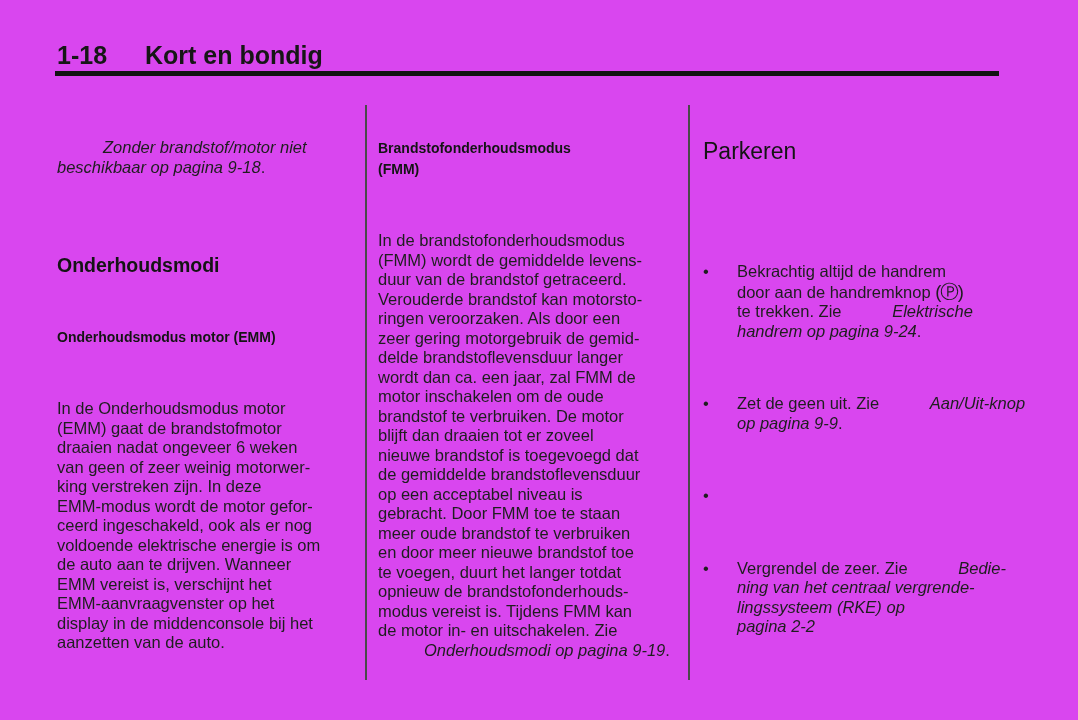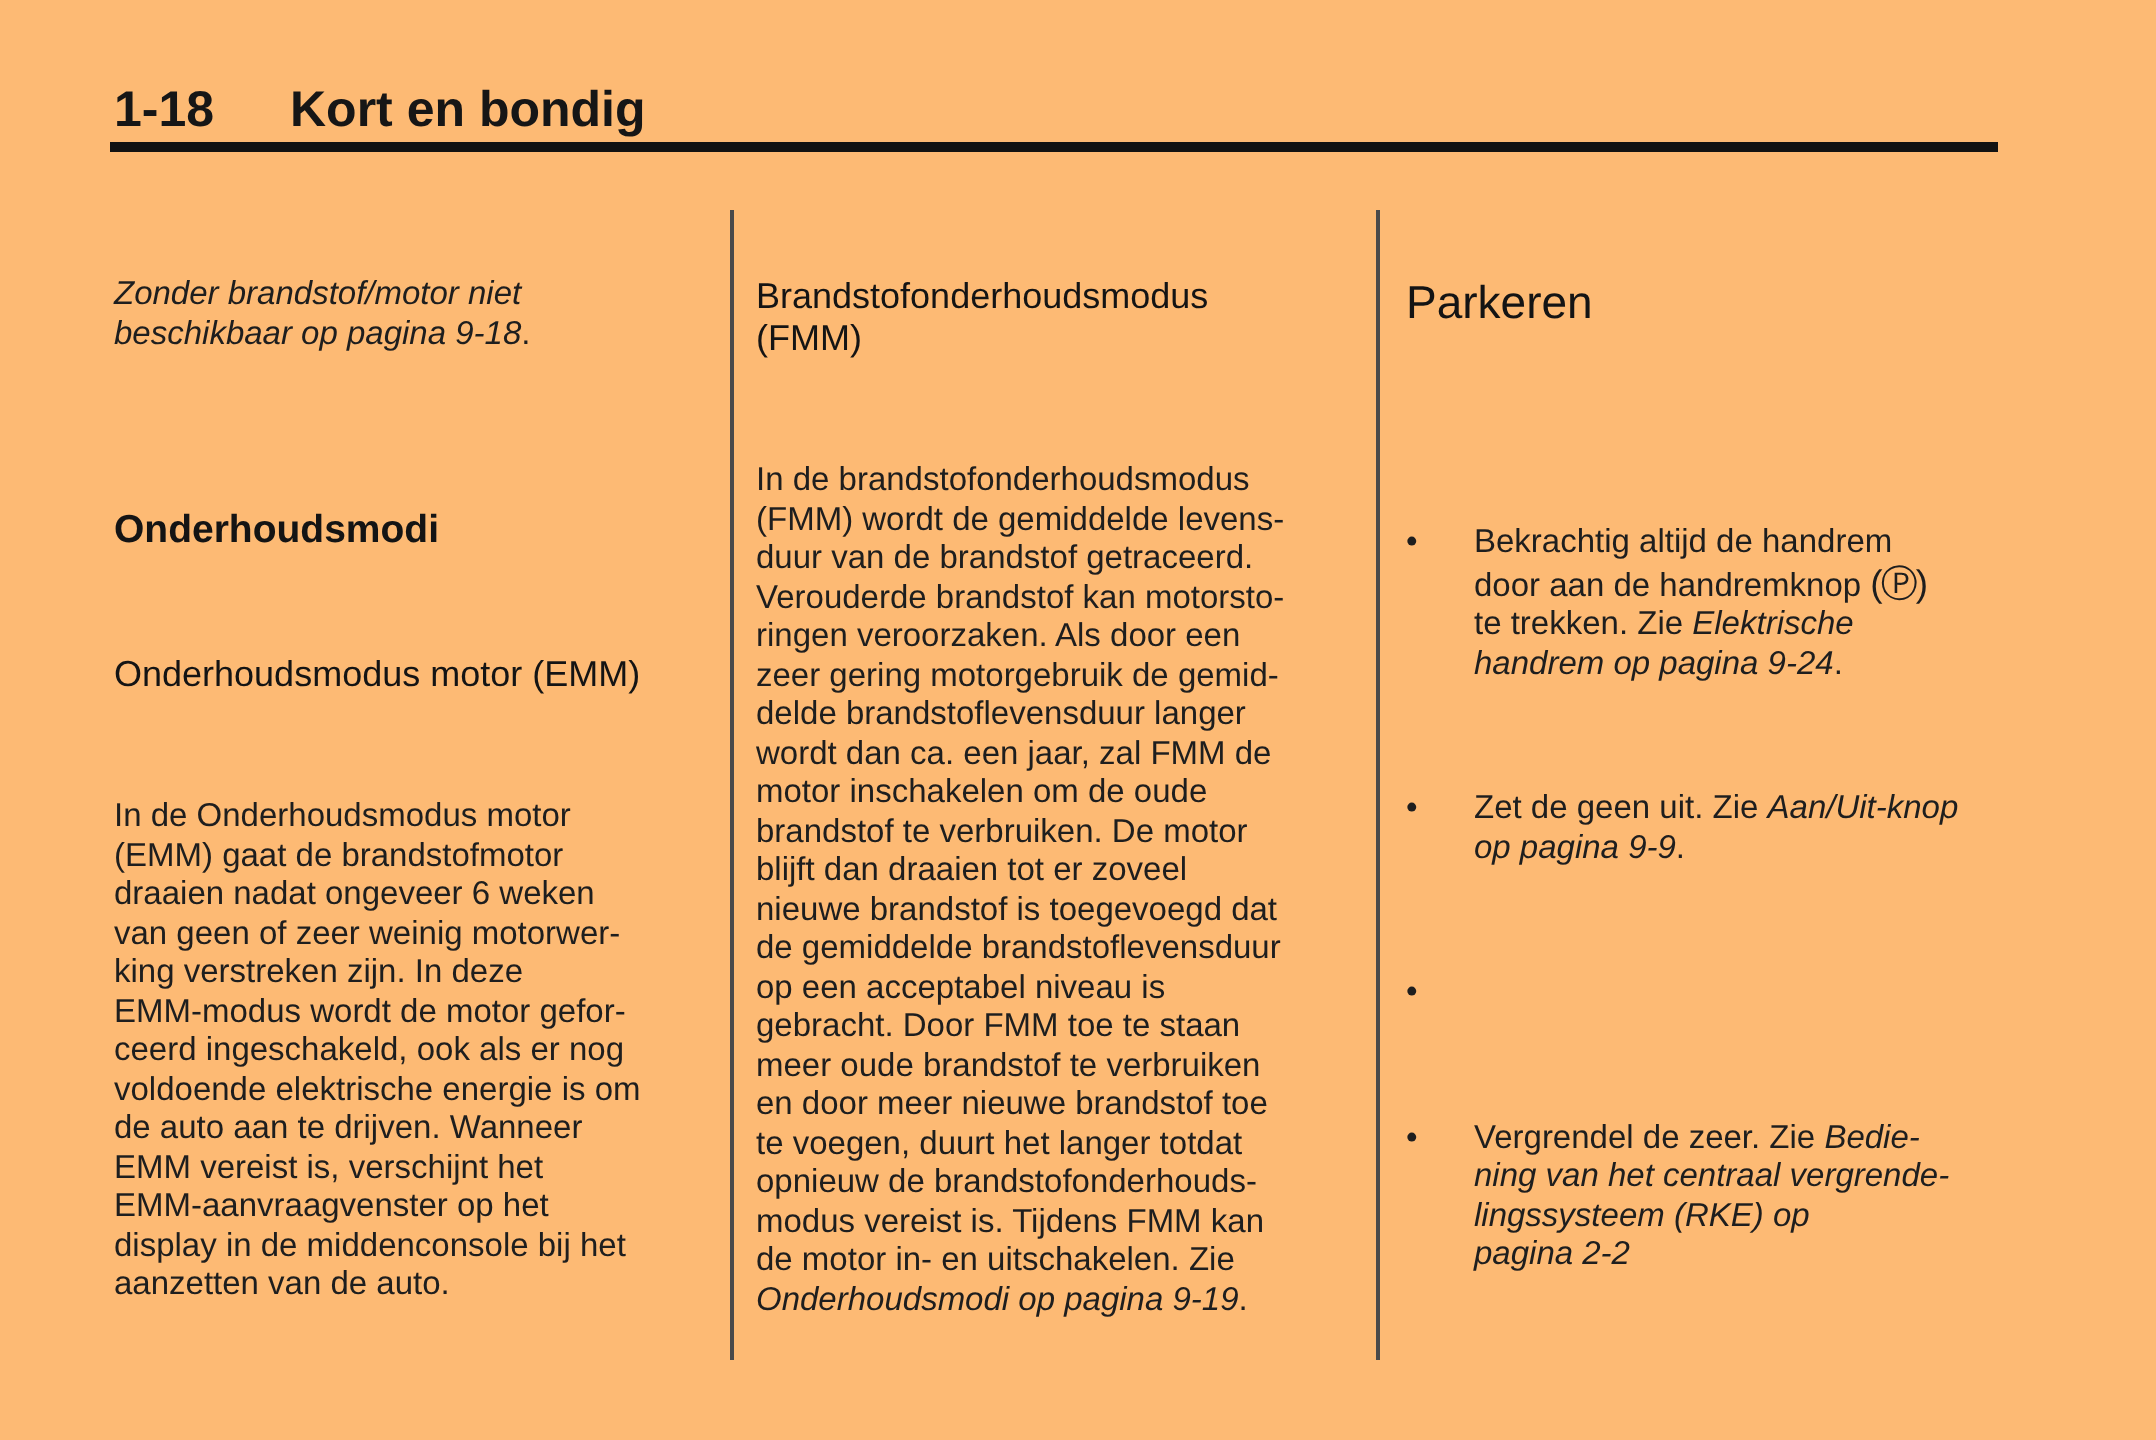--- a/index.html
+++ b/index.html
@@ -6,21 +6,21 @@
     margin: 0; padding: 0;
     background: #ffffff;
   }
   body {
     width: 1078px; height: 720px;
     position: relative;
     overflow: hidden;
     font-family: "Liberation Sans", "DejaVu Sans", sans-serif;
     color: #1e1e1e;
   }
-  .page { position: absolute; inset: 0; background: #fdba74; }
+  .page { position: absolute; inset: 0; background: #d946ef; }
 
   
   .hdr {
     position: absolute; left: 57px; top: 42px;
     font-weight: bold; font-size: 25px; line-height: 26px;
     white-space: pre; color: #161616;
   }
   .hdr .pgnum { display: inline-block; width: 88px; }
   .hdr-rule {
     position: absolute; left: 55px; top: 71px;
@@ -37,28 +37,28 @@
   .col-1 { left: 57px;  width: 308px; }
   .col-2 { left: 378px; width: 310px; }
   .col-3 { left: 703px; width: 320px; }
 
   .para { margin: 0 0 14px 0; }
   .h-section {
     font-size: 19.5px; line-height: 22px; font-weight: bold;
     margin: 24px 0 12px 0; color: #141414;
   }
   .h-sub {
-    font-size: 18px; line-height: 21px; font-weight: normal;
+    font-size: 14px; line-height: 21px; font-weight: bold;
     margin: 0 0 12px 0; color: #141414;
   }
   .h-title {
     font-size: 23px; line-height: 26px; font-weight: normal;
     margin: 0 0 20px 0; color: #141414;
   }
-  .it { font-style: italic; }
+  .it { font-style: italic; margin-left: 46px; }
 
   
   .bullet { display: flex; margin: 0 0 14px 0; }
   .bullet .dot {
     width: 34px; flex: 0 0 34px;
     font-size: 16.5px; line-height: 19.5px;
   }
   .bullet .btext { flex: 1 1 auto; }
 
   .inline-icon {

